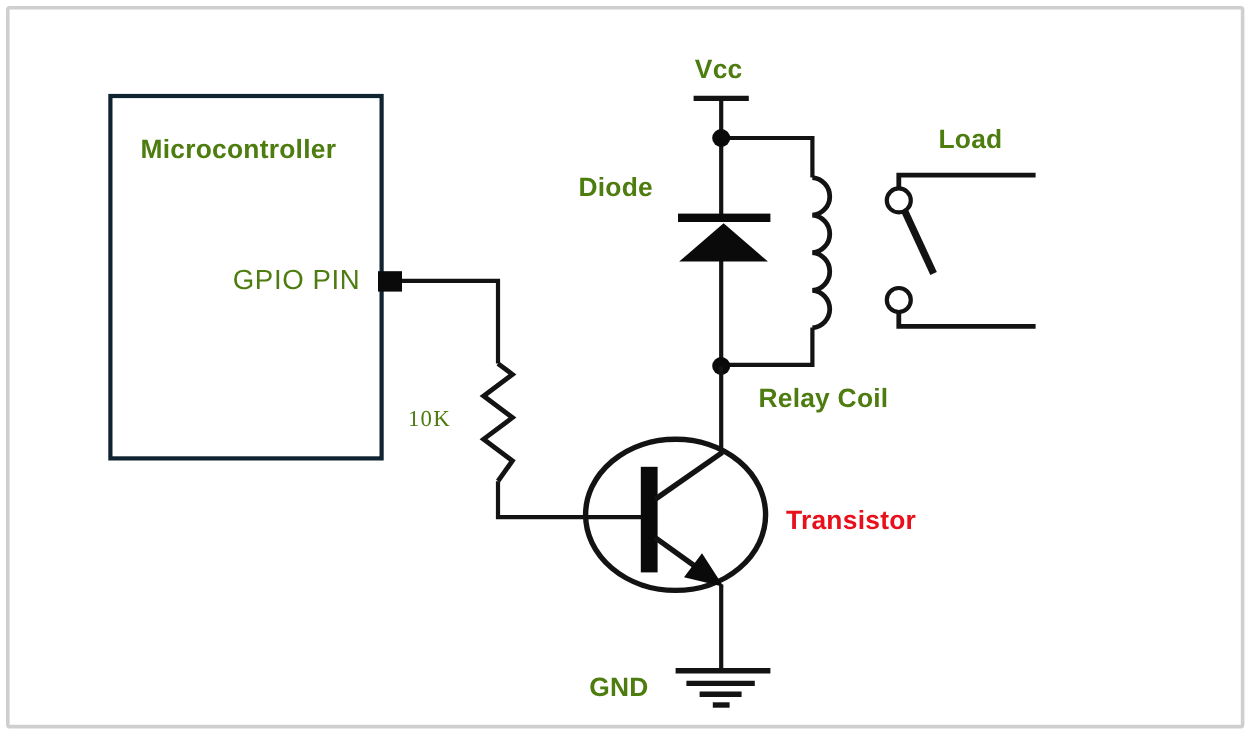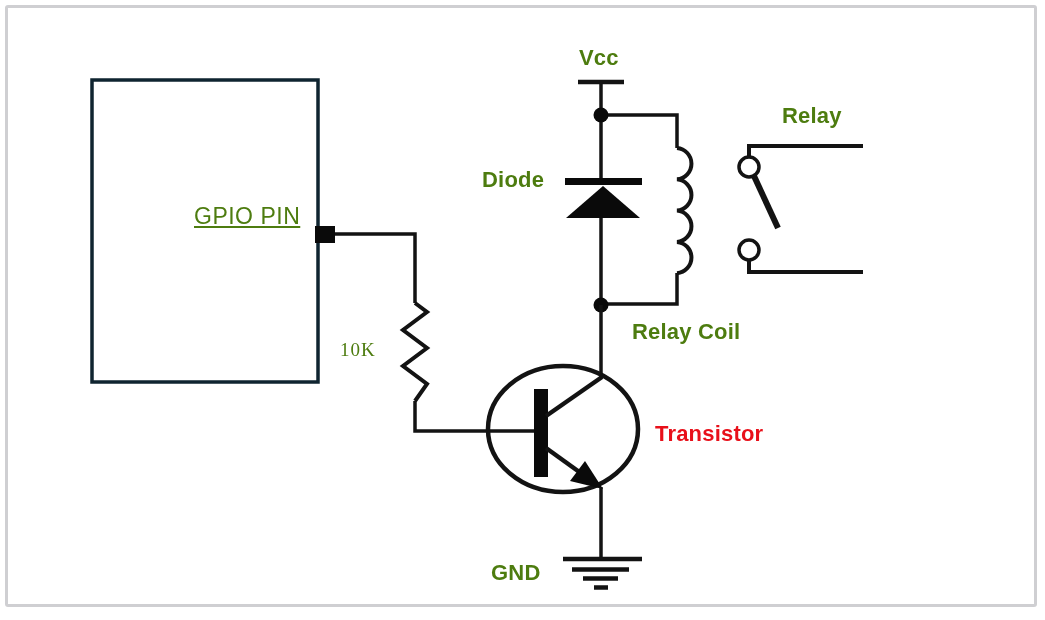--- a/index.html
+++ b/index.html
@@ -111,21 +111,22 @@
 
     <g>
       <polyline points="863,146 749,146 749,157" fill="none" stroke="#131313" stroke-width="4"></polyline>
       <circle cx="749" cy="167" r="10" fill="#ffffff" stroke="#131313" stroke-width="3.5"></circle>
       <line x1="754" y1="176" x2="778" y2="228" stroke="#131313" stroke-width="6"></line>
       <circle cx="749" cy="250" r="10" fill="#ffffff" stroke="#131313" stroke-width="3.5"></circle>
       <polyline points="749,260 749,272 863,272" fill="none" stroke="#131313" stroke-width="4"></polyline>
     </g>
   </svg>
 
-  <div class="lbl regular" style="left:194px; top:204px;text-decoration:underline;">GPIO PIN</div>
+  <div class="lbl" style="left:117px; top:113px;">Microcontroller</div>
+  <div class="lbl regular" style="left:194px; top:221px;">GPIO PIN</div>
   <div class="lbl serif" style="left:340px; top:340px;">10K</div>
   <div class="lbl" style="left:579px; top:46px;">Vcc</div>
-  <div class="lbl" style="left:482px; top:144px;margin-top:24px;">Diode</div>
-  <div class="lbl" style="left:782px; top:104px;">Relay</div>
+  <div class="lbl" style="left:482px; top:144px;">Diode</div>
+  <div class="lbl" style="left:782px; top:104px;">Load</div>
   <div class="lbl red" style="left:655px; top:422px;">Transistor</div>
   <div class="lbl" style="left:632px; top:320px;">Relay Coil</div>
   <div class="lbl" style="left:491px; top:561px;">GND</div>
 </div>
 
 </body></html>

